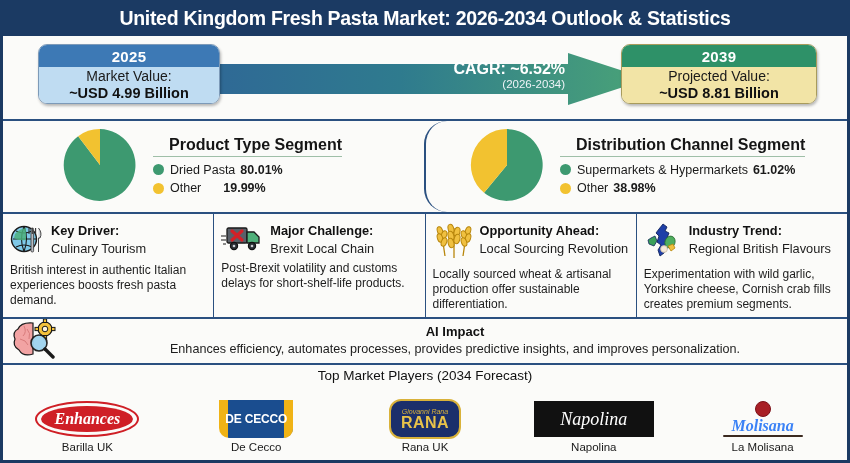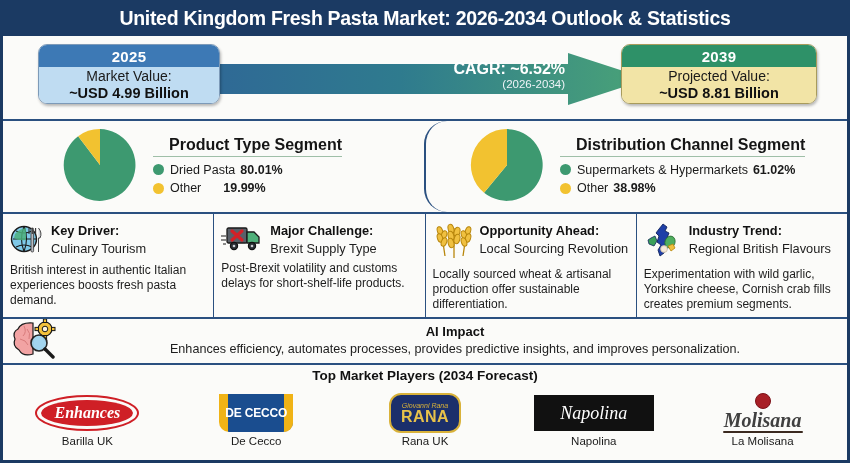--- a/index.html
+++ b/index.html
@@ -166,22 +166,22 @@
 
   
   .players-band {
     flex: 1;
     background: #fbfbf9;
     display: flex; flex-direction: column;
     align-items: center;
     padding-top: 3px;
   }
   .players-title {
-    font-size: 13.5px; font-weight: bold; color: #111111;
-    margin-bottom: 10px;
+    font-size: 13.5px; font-weight: normal; color: #111111;
+    margin-bottom: 16px;
   }
   .players-row {
     width: 100%;
     display: flex;
     justify-content: space-around;
     align-items: flex-start;
   }
   .player {
     display: flex; flex-direction: column;
     align-items: center;
@@ -240,21 +240,21 @@
     color:#fff; font-size:18px; font-style:italic;
     font-family:"Liberation Serif", serif;
   }
   .lg-molisana { display:flex; flex-direction:column; align-items:center; }
   .lg-molisana-seal {
     width:16px; height:16px; border-radius:50%;
     background:#a81f26; border:1.5px solid #7d1219;
     margin-bottom:1px;
   }
   .lg-molisana-t {
-    color:#404040; font-size:20px; font-style:italic; font-weight:bold;
+    color:#3b82f6; font-size:16px; font-style:italic; font-weight:bold;
     font-family:"Liberation Serif", serif; line-height:1;
   }
   .lg-molisana-u { width:80px; height:2px; background:#3b2a20; margin-top:1px; border-radius:2px; }
 </style>
 </head>
 <body>
 
 <div id="infographic">
 
   <div class="header">
@@ -381,21 +381,21 @@
             <circle cx="13" cy="24" r="3.6" fill="#2b2f35" stroke="#111" stroke-width="1.2"></circle>
             <circle cx="13" cy="24" r="1.3" fill="#c9ccd1"></circle>
             <circle cx="31" cy="24" r="3.6" fill="#2b2f35" stroke="#111" stroke-width="1.2"></circle>
             <circle cx="31" cy="24" r="1.3" fill="#c9ccd1"></circle>
             <path d="M0,14 h5 M0,18 h5 M2,22 h3" stroke="#1a1a1a" stroke-width="1.2"></path>
             <path d="M11,9 L21,18 M21,9 L11,18" stroke="#d42027" stroke-width="3.2" stroke-linecap="round"></path>
           </svg>
         </span>
         <span class="feat-titles">
           <span class="feat-title-a">Major Challenge:</span><br>
-          <span class="feat-title-b">Brexit Supply Type</span>
+          <span class="feat-title-b">Brexit Local Chain</span>
         </span>
       </div>
       <div class="feat-desc">Post-Brexit volatility and customs delays for short-shelf-life products.</div>
     </div>
 
     <div class="feature-card">
       <div class="feat-head">
         <span class="feat-icon">
           <svg width="42" height="38" viewBox="0 0 42 38">
             <g stroke="#b8860b" stroke-width="1" fill="#f0c040">

